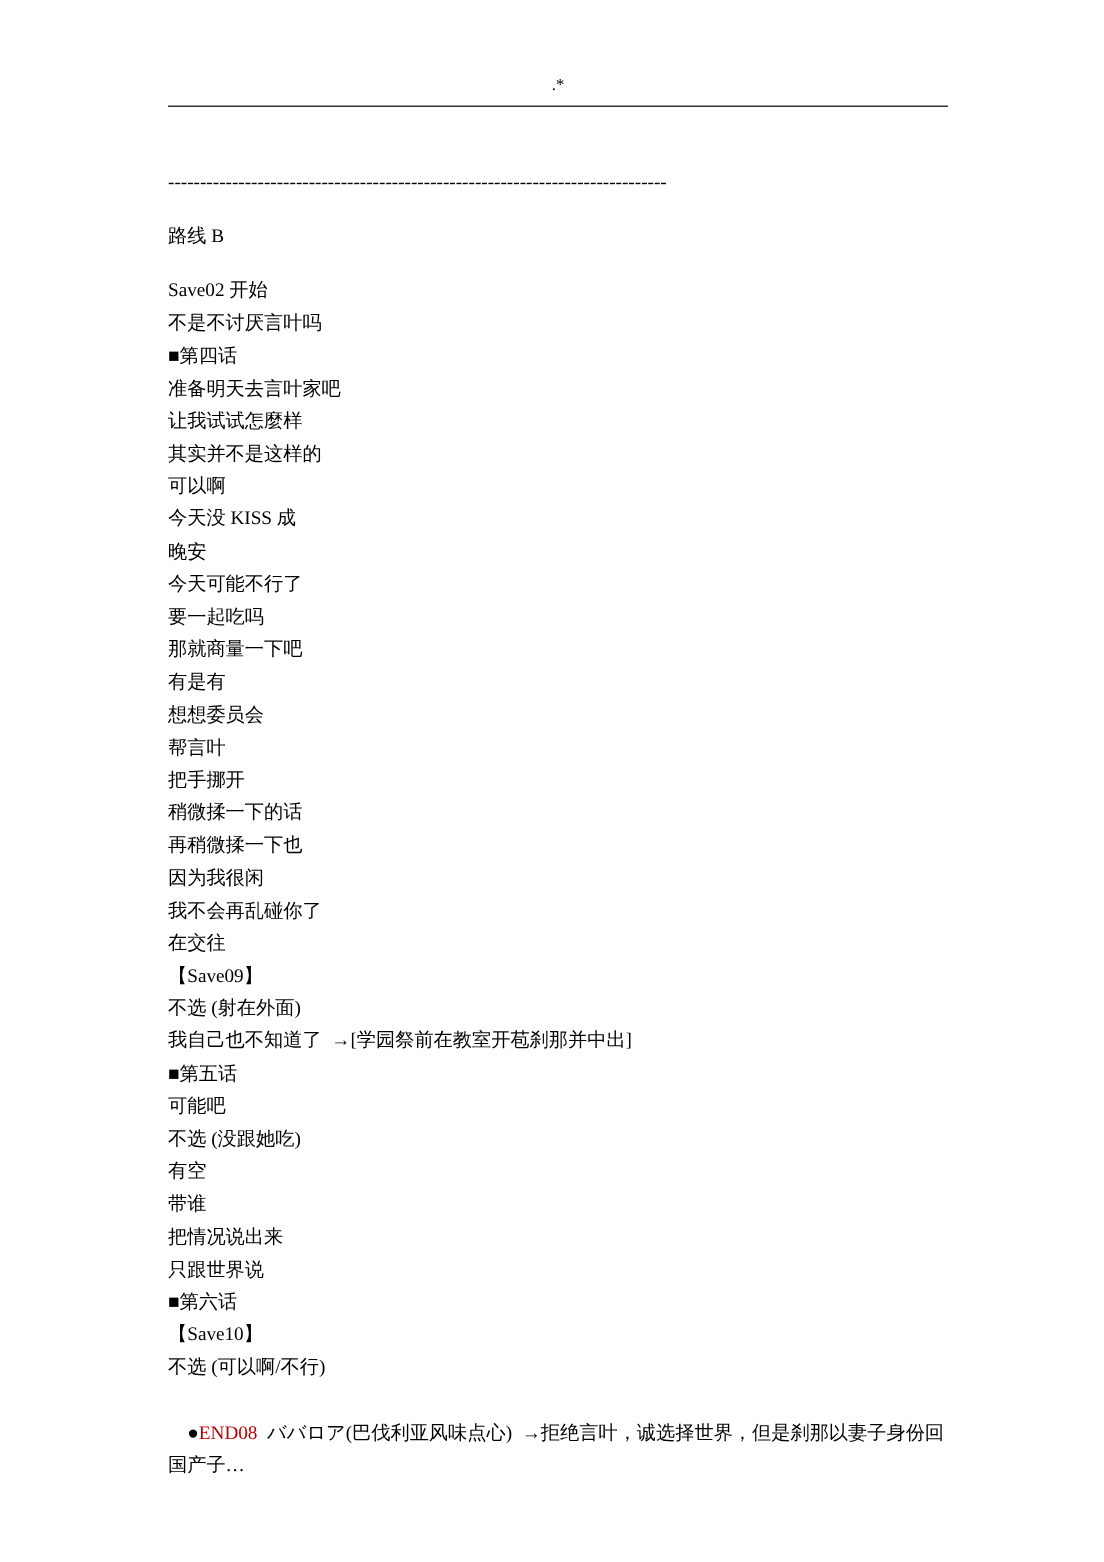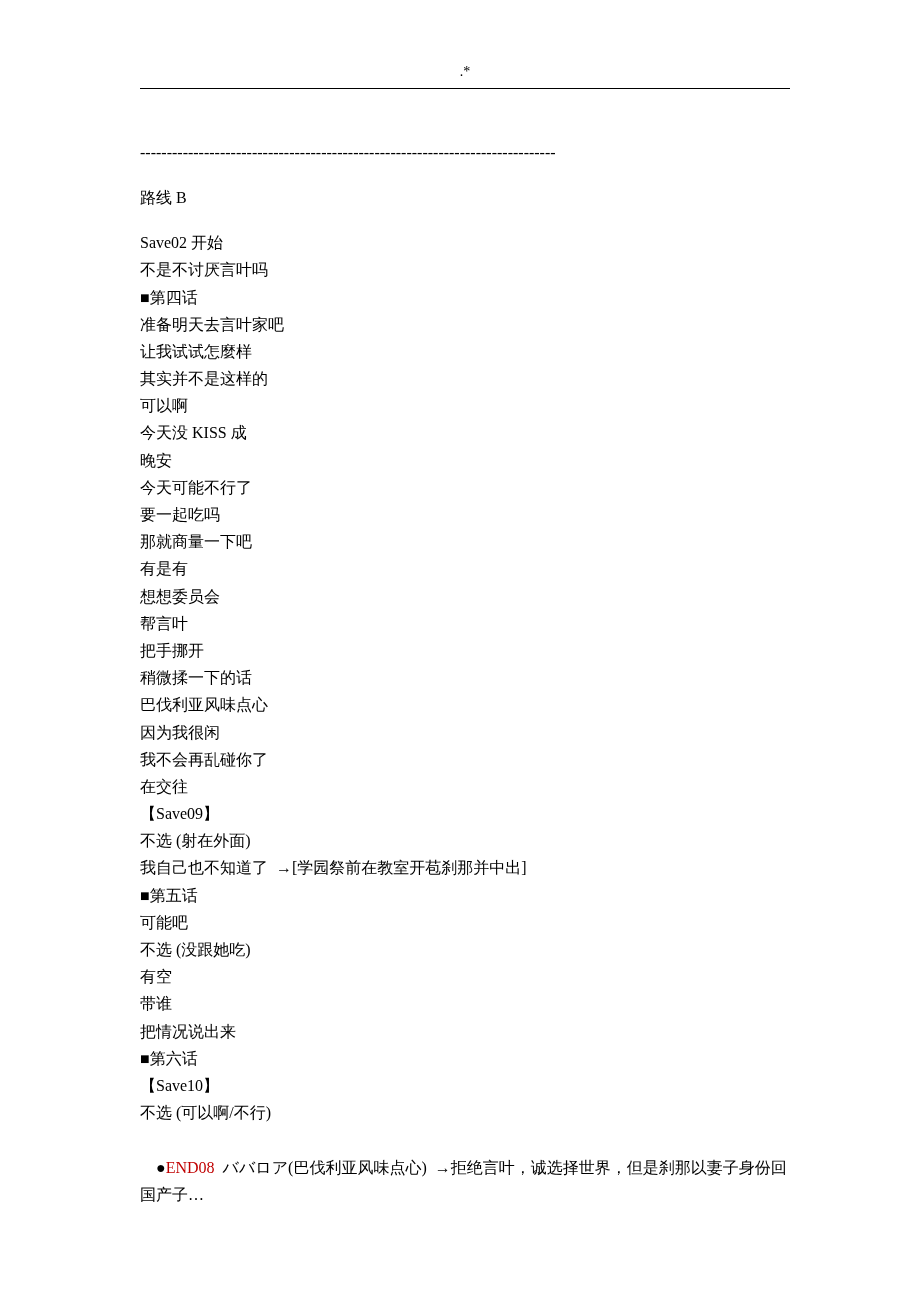--- a/index.html
+++ b/index.html
@@ -67,33 +67,34 @@
       <div class="line">今天没 KISS 成</div>
       <div class="line">晚安</div>
       <div class="line">今天可能不行了</div>
       <div class="line">要一起吃吗</div>
       <div class="line">那就商量一下吧</div>
       <div class="line">有是有</div>
       <div class="line">想想委员会</div>
       <div class="line">帮言叶</div>
       <div class="line">把手挪开</div>
       <div class="line">稍微揉一下的话</div>
-      <div class="line">巴伐利亚风味点心</div>
+      <div class="line">再稍微揉一下也</div>
       <div class="line">因为我很闲</div>
       <div class="line">我不会再乱碰你了</div>
       <div class="line">在交往</div>
       <div class="line">【Save09】</div>
       <div class="line">不选 (射在外面)</div>
       <div class="line">我自己也不知道了  →[学园祭前在教室开苞刹那并中出]</div>
       <div class="line">■第五话</div>
       <div class="line">可能吧</div>
       <div class="line">不选 (没跟她吃)</div>
       <div class="line">有空</div>
       <div class="line">带谁</div>
       <div class="line">把情况说出来</div>
+      <div class="line">只跟世界说</div>
       <div class="line">■第六话</div>
       <div class="line">【Save10】</div>
       <div class="line">不选 (可以啊/不行)</div>
     </div>
 
   <div class="line">
     <span>●</span><span class="red">END08</span><span>  ババロア(巴伐利亚风味点心)  →拒绝言叶，诚选择世界，但是刹那以妻子身份回国产子…</span>
   </div>
 
 </div>

